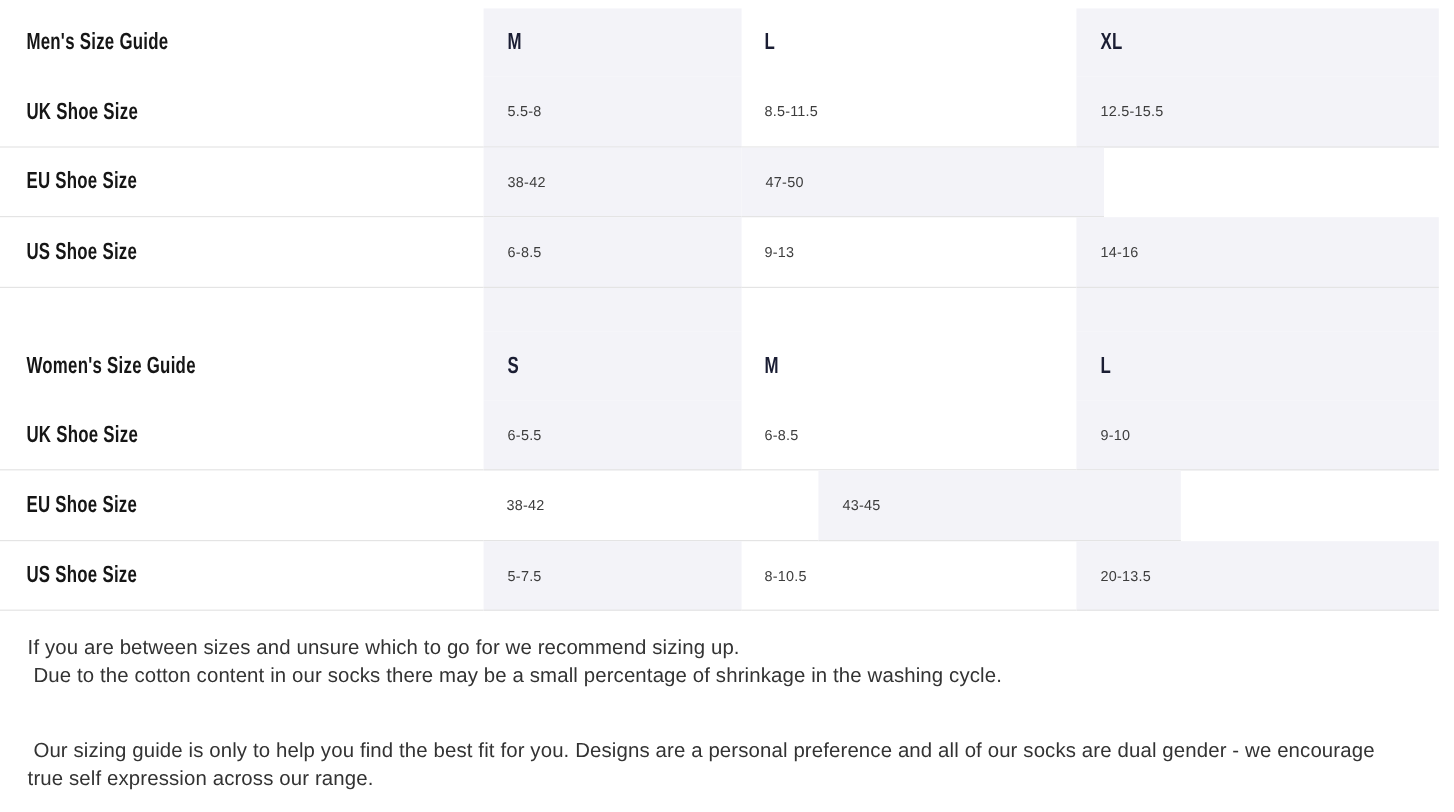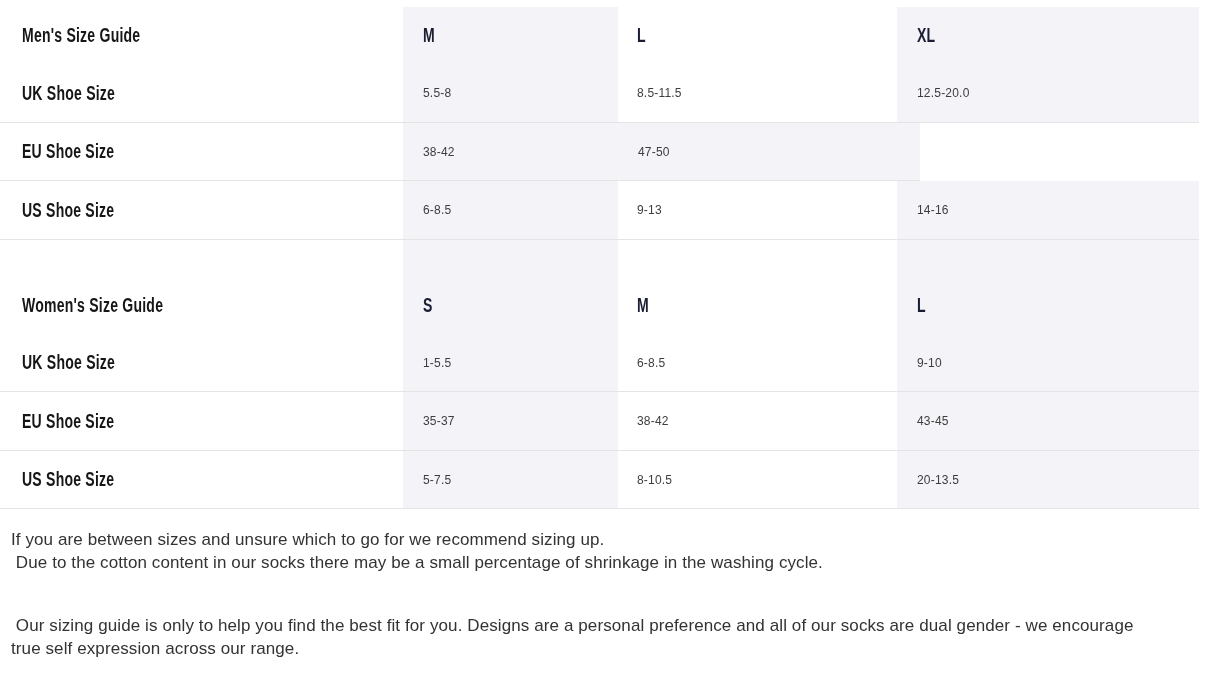--- a/index.html
+++ b/index.html
@@ -31,21 +31,21 @@
   }
   .row-label{color:var(--label,#161616);}
   .col-hdr{color:var(--hdr,#1a1d33);}
   .val{
     font-size:12px;
     color:var(--value,#3d3d3d);
     letter-spacing:0.2px;
   }
   .notes{
     width:1150px;
-    margin:19px 0 0 11px;
+    margin:19px 0 0 23px;
     font-size:17px;
     line-height:23px;
     color:var(--note,#333333);
     white-space:pre-wrap;
     letter-spacing:0.1px;
   }
   .notes.second{margin-top:40px;}
 </style>
 </head>
 <body>
@@ -73,21 +73,21 @@
       <div class="c c1">
         <span class="condensed row-label">UK Shoe Size</span>
       </div>
       <div class="c c2 shade">
         <span class="val">5.5-8</span>
       </div>
       <div class="c c3">
         <span class="val">8.5-11.5</span>
       </div>
       <div class="c c4 shade">
-        <span class="val">12.5-20.0</span>
+        <span class="val">12.5-15.5</span>
       </div>
     </div>
 
     <div class="trow h58 bordered">
       <div class="c c1">
         <span class="condensed row-label">EU Shoe Size</span>
       </div>
       <div class="c c2 shade">
         <span class="val">38-42</span>
       </div>
@@ -131,36 +131,33 @@
       <div class="c c4 shade">
         <span class="condensed col-hdr">L</span>
       </div>
     </div>
 
     <div class="trow h58 bordered">
       <div class="c c1">
         <span class="condensed row-label">UK Shoe Size</span>
       </div>
       <div class="c c2 shade">
-        <span class="val">1-5.5</span>
+        <span class="val">6-5.5</span>
       </div>
       <div class="c c3">
         <span class="val">6-8.5</span>
       </div>
       <div class="c c4 shade">
         <span class="val">9-10</span>
       </div>
     </div>
 
     <div class="trow h59 bordered">
       <div class="c c1">
         <span class="condensed row-label">EU Shoe Size</span>
-      </div>
-      <div class="c c2 shade">
-        <span class="val">35-37</span>
       </div>
       <div class="c c3">
         <span class="val">38-42</span>
       </div>
       <div class="c c4 shade">
         <span class="val">43-45</span>
       </div>
     </div>
 
     <div class="trow h58 bordered">

